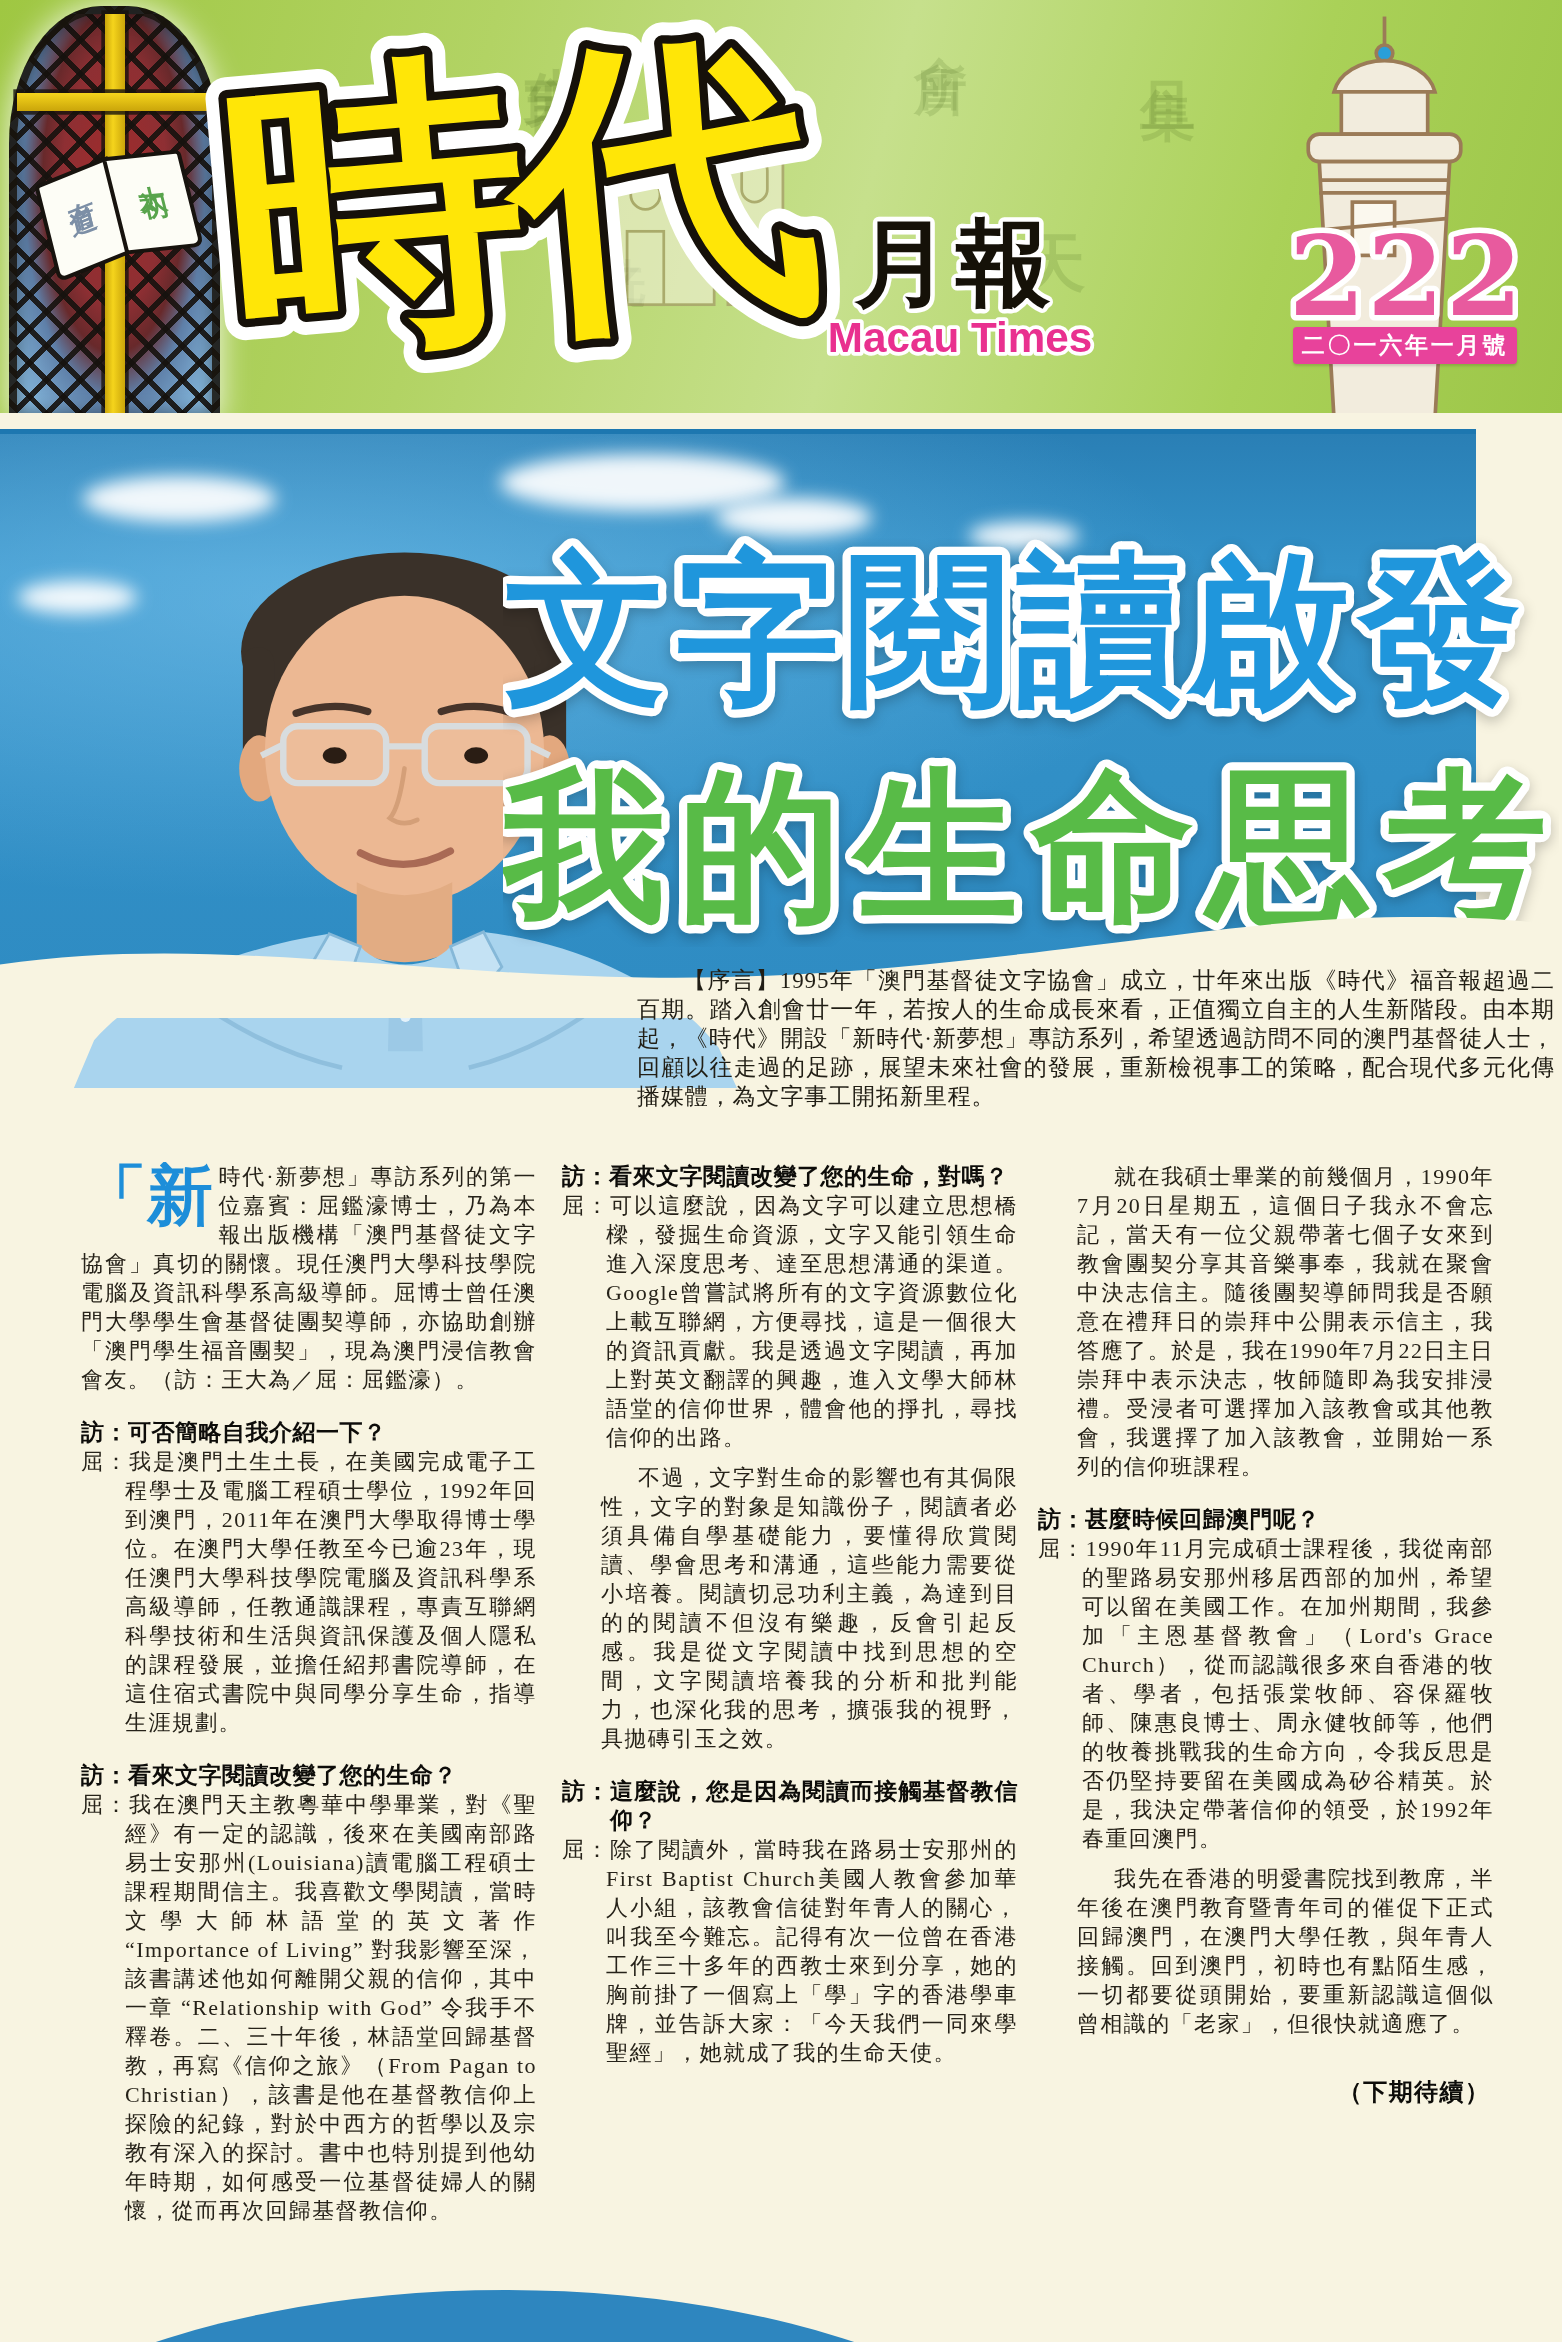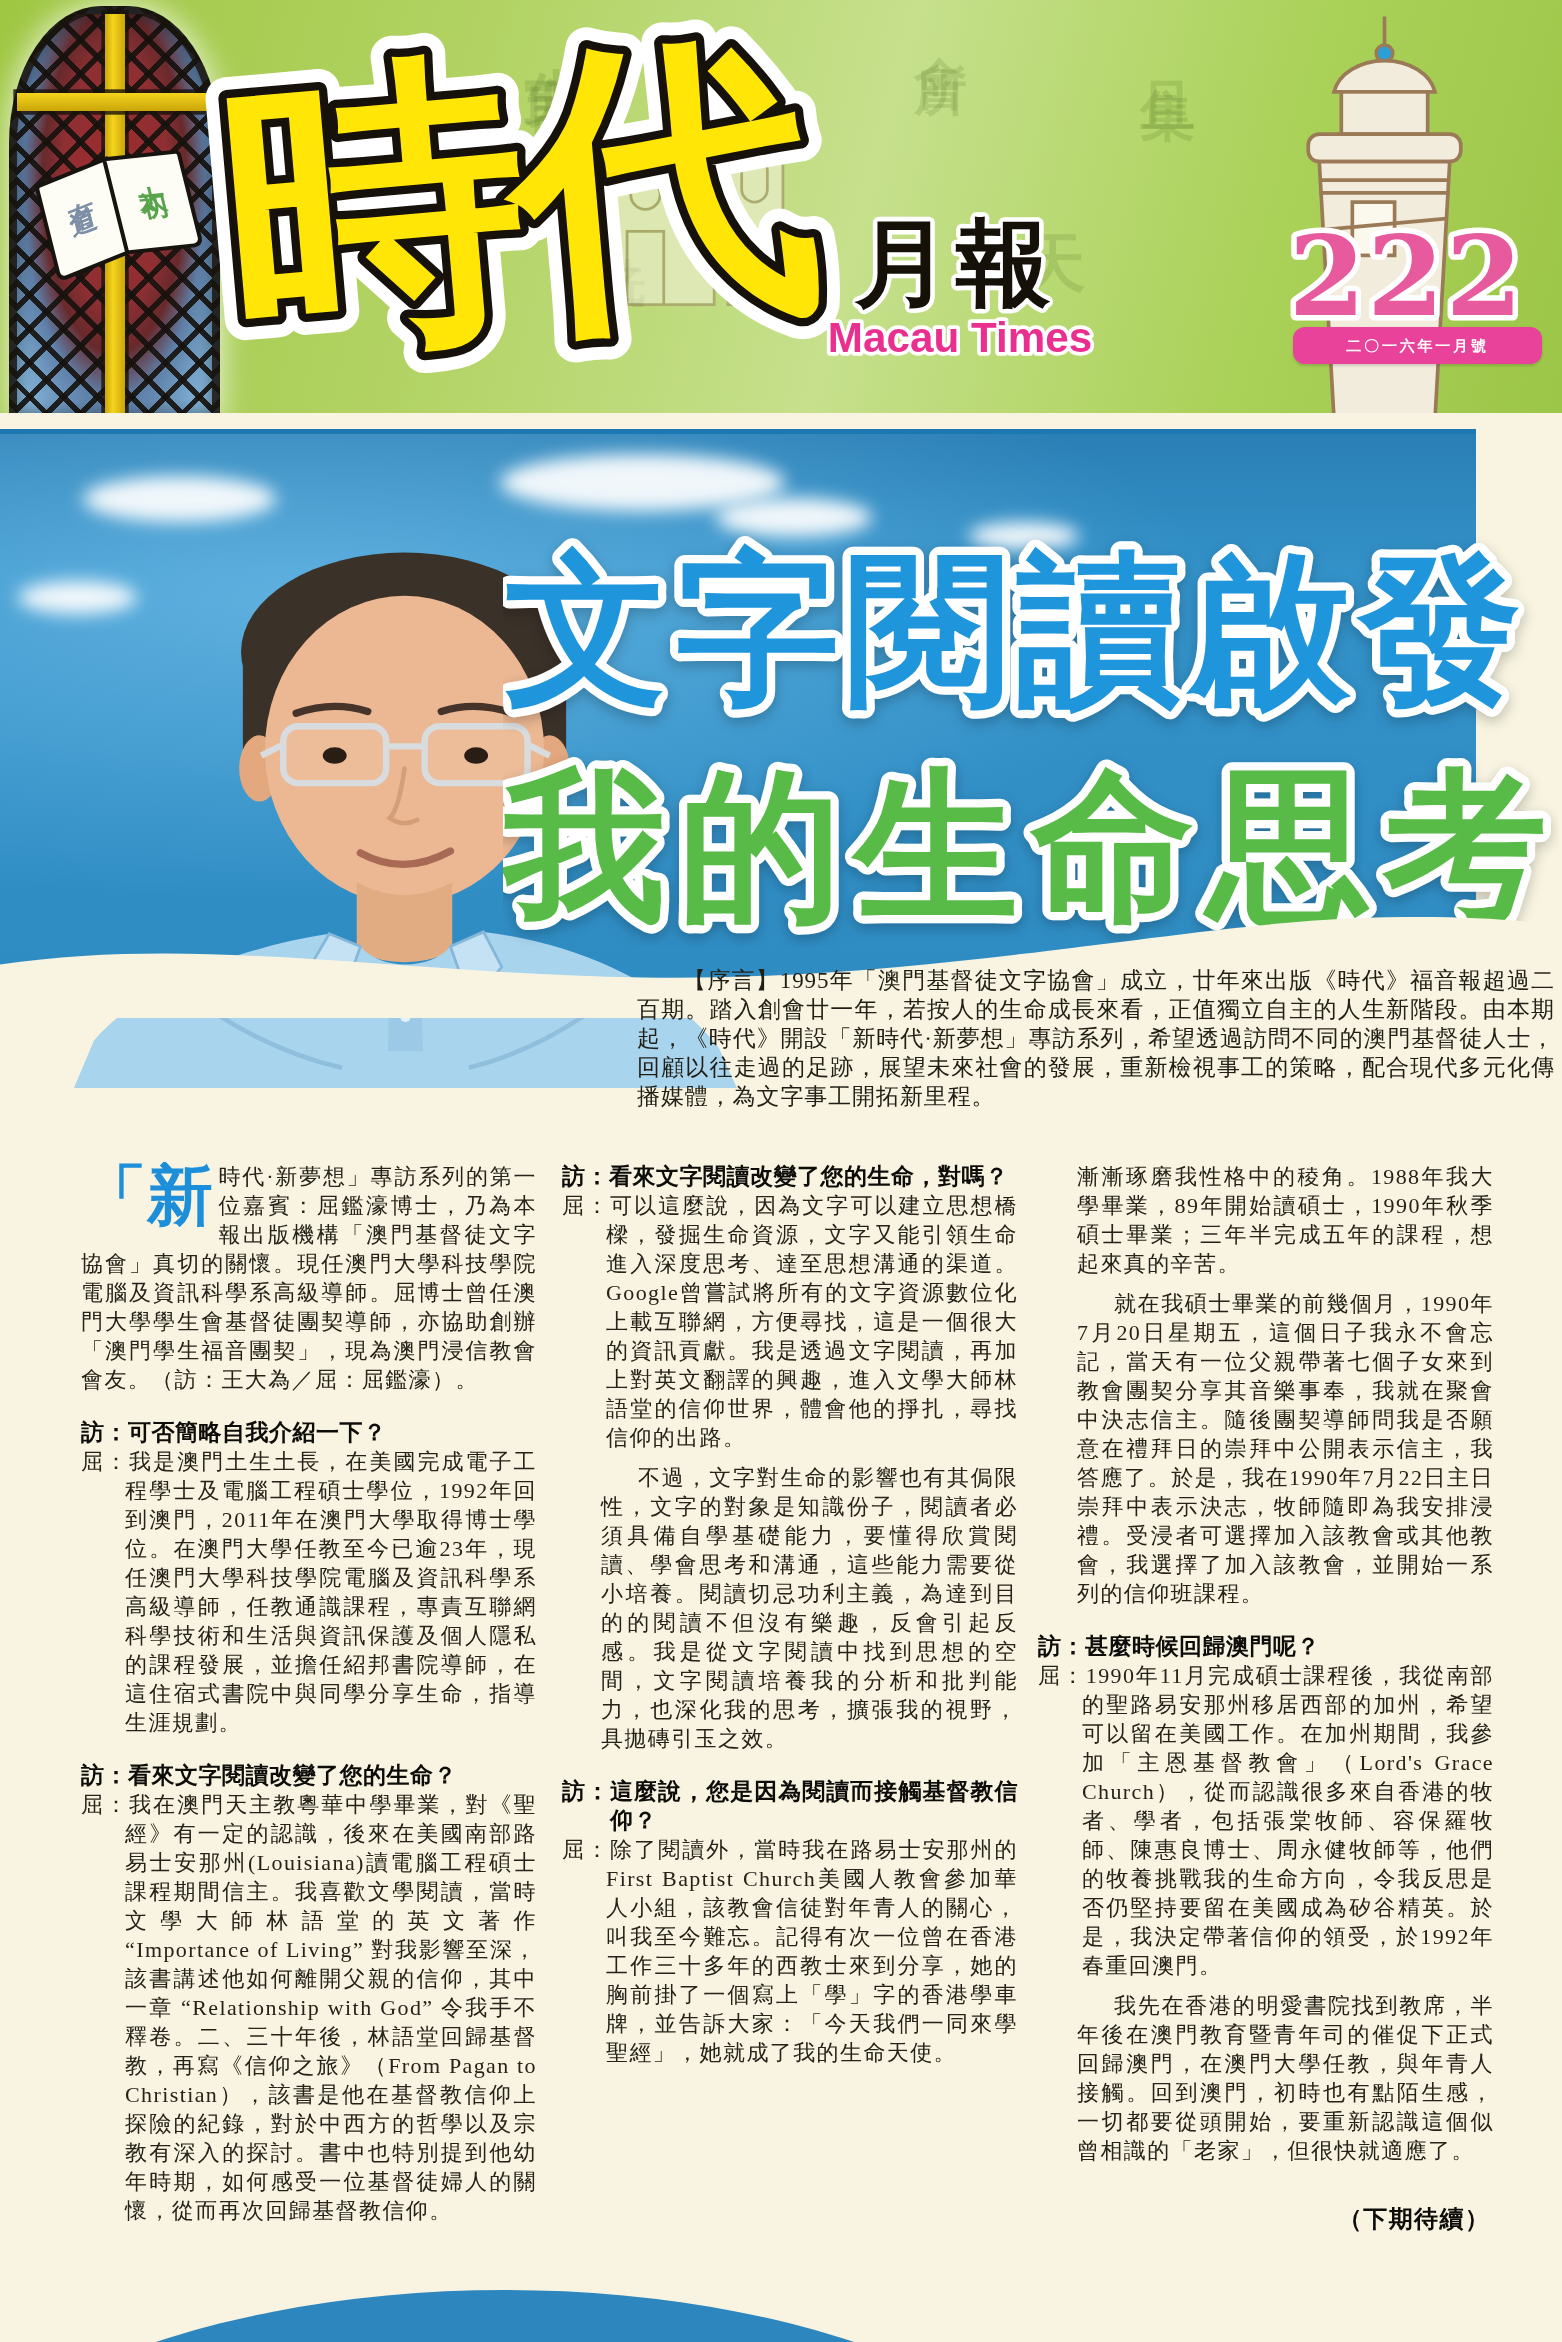--- a/index.html
+++ b/index.html
@@ -16,23 +16,23 @@
   }
   .watermark{
     position:absolute; writing-mode:vertical-rl; font-family:"Liberation Serif",serif;
     font-weight:bold; color:rgba(70,100,25,.16); letter-spacing:7.3px; user-select:none;
   }
   #mast-title-svg{position:absolute; left:193px; top:7.3px; transform:rotate(-5deg);}
   #mast-sub-svg{position:absolute; left:804px; top:204px;}
   #mast-suben-svg{position:absolute; left:804px; top:310px;}
   #issue-svg{position:absolute; left:1278px; top:219px;}
   #issue-banner{
-    position:absolute; left:1293px; top:327px; width:249px; height:37px;
-    background:#e8429b; border-radius:12px; color:#fff; text-align:center;
-    font-family:"Liberation Sans",sans-serif; font-weight:bold; font-size:15px;
+    position:absolute; left:1293px; top:327px; width:224px; height:37px;
+    background:#e8429b; border-radius:4px; color:#fff; text-align:center;
+    font-family:"Liberation Sans",sans-serif; font-weight:bold; font-size:23px;
     line-height:37px; letter-spacing:2.8px; box-shadow:0 1.8px 2.8px rgba(0,0,0,.15);
   }
   
   #stained-glass{
     position:absolute; left:9.2px; top:5.5px; width:195px; height:400px;
     border-radius:92px 92px 5.5px 5.5px / 138px 138px 5.5px 5.5px;
     background:
       repeating-linear-gradient(45deg, rgba(20,16,12,0) 0 18.4px, rgba(22,18,14,.9) 18.4px 24px),
       repeating-linear-gradient(-45deg, rgba(20,16,12,0) 0 18.4px, rgba(22,18,14,.9) 18.4px 24px),
       radial-gradient(ellipse at 50% 42%, #a12b2b 0%, #8e2f33 38%, #68292b 52%, #5e7fa8 66%, #7fb0d6 88%, #8fc0e0 100%);
@@ -257,21 +257,20 @@
 
     <div class="col" id="col2">
       <p class="q">訪：看來文字閱讀改變了您的生命，對嗎？</p>
       <p class="a">屈：可以這麼說，因為文字可以建立思想橋樑，發掘生命資源，文字又能引領生命進入深度思考、達至思想溝通的渠道。Google曾嘗試將所有的文字資源數位化上載互聯網，方便尋找，這是一個很大的資訊貢獻。我是透過文字閱讀，再加上對英文翻譯的興趣，進入文學大師林語堂的信仰世界，體會他的掙扎，尋找信仰的出路。</p>
       <p class="p">不過，文字對生命的影響也有其侷限性，文字的對象是知識份子，閱讀者必須具備自學基礎能力，要懂得欣賞閱讀、學會思考和溝通，這些能力需要從小培養。閱讀切忌功利主義，為達到目的的閱讀不但沒有樂趣，反會引起反感。我是從文字閱讀中找到思想的空間，文字閱讀培養我的分析和批判能力，也深化我的思考，擴張我的視野，具拋磚引玉之效。</p>
       <p class="q">訪：這麼說，您是因為閱讀而接觸基督教信仰？</p>
       <p class="a">屈：除了閱讀外，當時我在路易士安那州的First Baptist Church美國人教會參加華人小組，該教會信徒對年青人的關心，叫我至今難忘。記得有次一位曾在香港工作三十多年的西教士來到分享，她的胸前掛了一個寫上「學」字的香港學車牌，並告訴大家：「今天我們一同來學聖經」，她就成了我的生命天使。</p>
     </div>
 
     <div class="col" id="col3">
-      <p class="p-cont">漸漸琢磨我性格中的稜角。1988年我大學畢業，89年開始讀碩士，1990年秋季碩士畢業；三年半完成五年的課程，想起來真的辛苦。</p>
       <p class="p">就在我碩士畢業的前幾個月，1990年7月20日星期五，這個日子我永不會忘記，當天有一位父親帶著七個子女來到教會團契分享其音樂事奉，我就在聚會中決志信主。隨後團契導師問我是否願意在禮拜日的崇拜中公開表示信主，我答應了。於是，我在1990年7月22日主日崇拜中表示決志，牧師隨即為我安排浸禮。受浸者可選擇加入該教會或其他教會，我選擇了加入該教會，並開始一系列的信仰班課程。</p>
       <p class="q">訪：甚麼時候回歸澳門呢？</p>
       <p class="a">屈：1990年11月完成碩士課程後，我從南部的聖路易安那州移居西部的加州，希望可以留在美國工作。在加州期間，我參加「主恩基督教會」（Lord's Grace Church），從而認識很多來自香港的牧者、學者，包括張棠牧師、容保羅牧師、陳惠良博士、周永健牧師等，他們的牧養挑戰我的生命方向，令我反思是否仍堅持要留在美國成為矽谷精英。於是，我決定帶著信仰的領受，於1992年春重回澳門。</p>
       <p class="p">我先在香港的明愛書院找到教席，半年後在澳門教育暨青年司的催促下正式回歸澳門，在澳門大學任教，與年青人接觸。回到澳門，初時也有點陌生感，一切都要從頭開始，要重新認識這個似曾相識的「老家」，但很快就適應了。</p>
       <p class="tbc">（下期待續）</p>
     </div>
   </div>
 
   <div id="bottom-dome"></div>
 </div>

